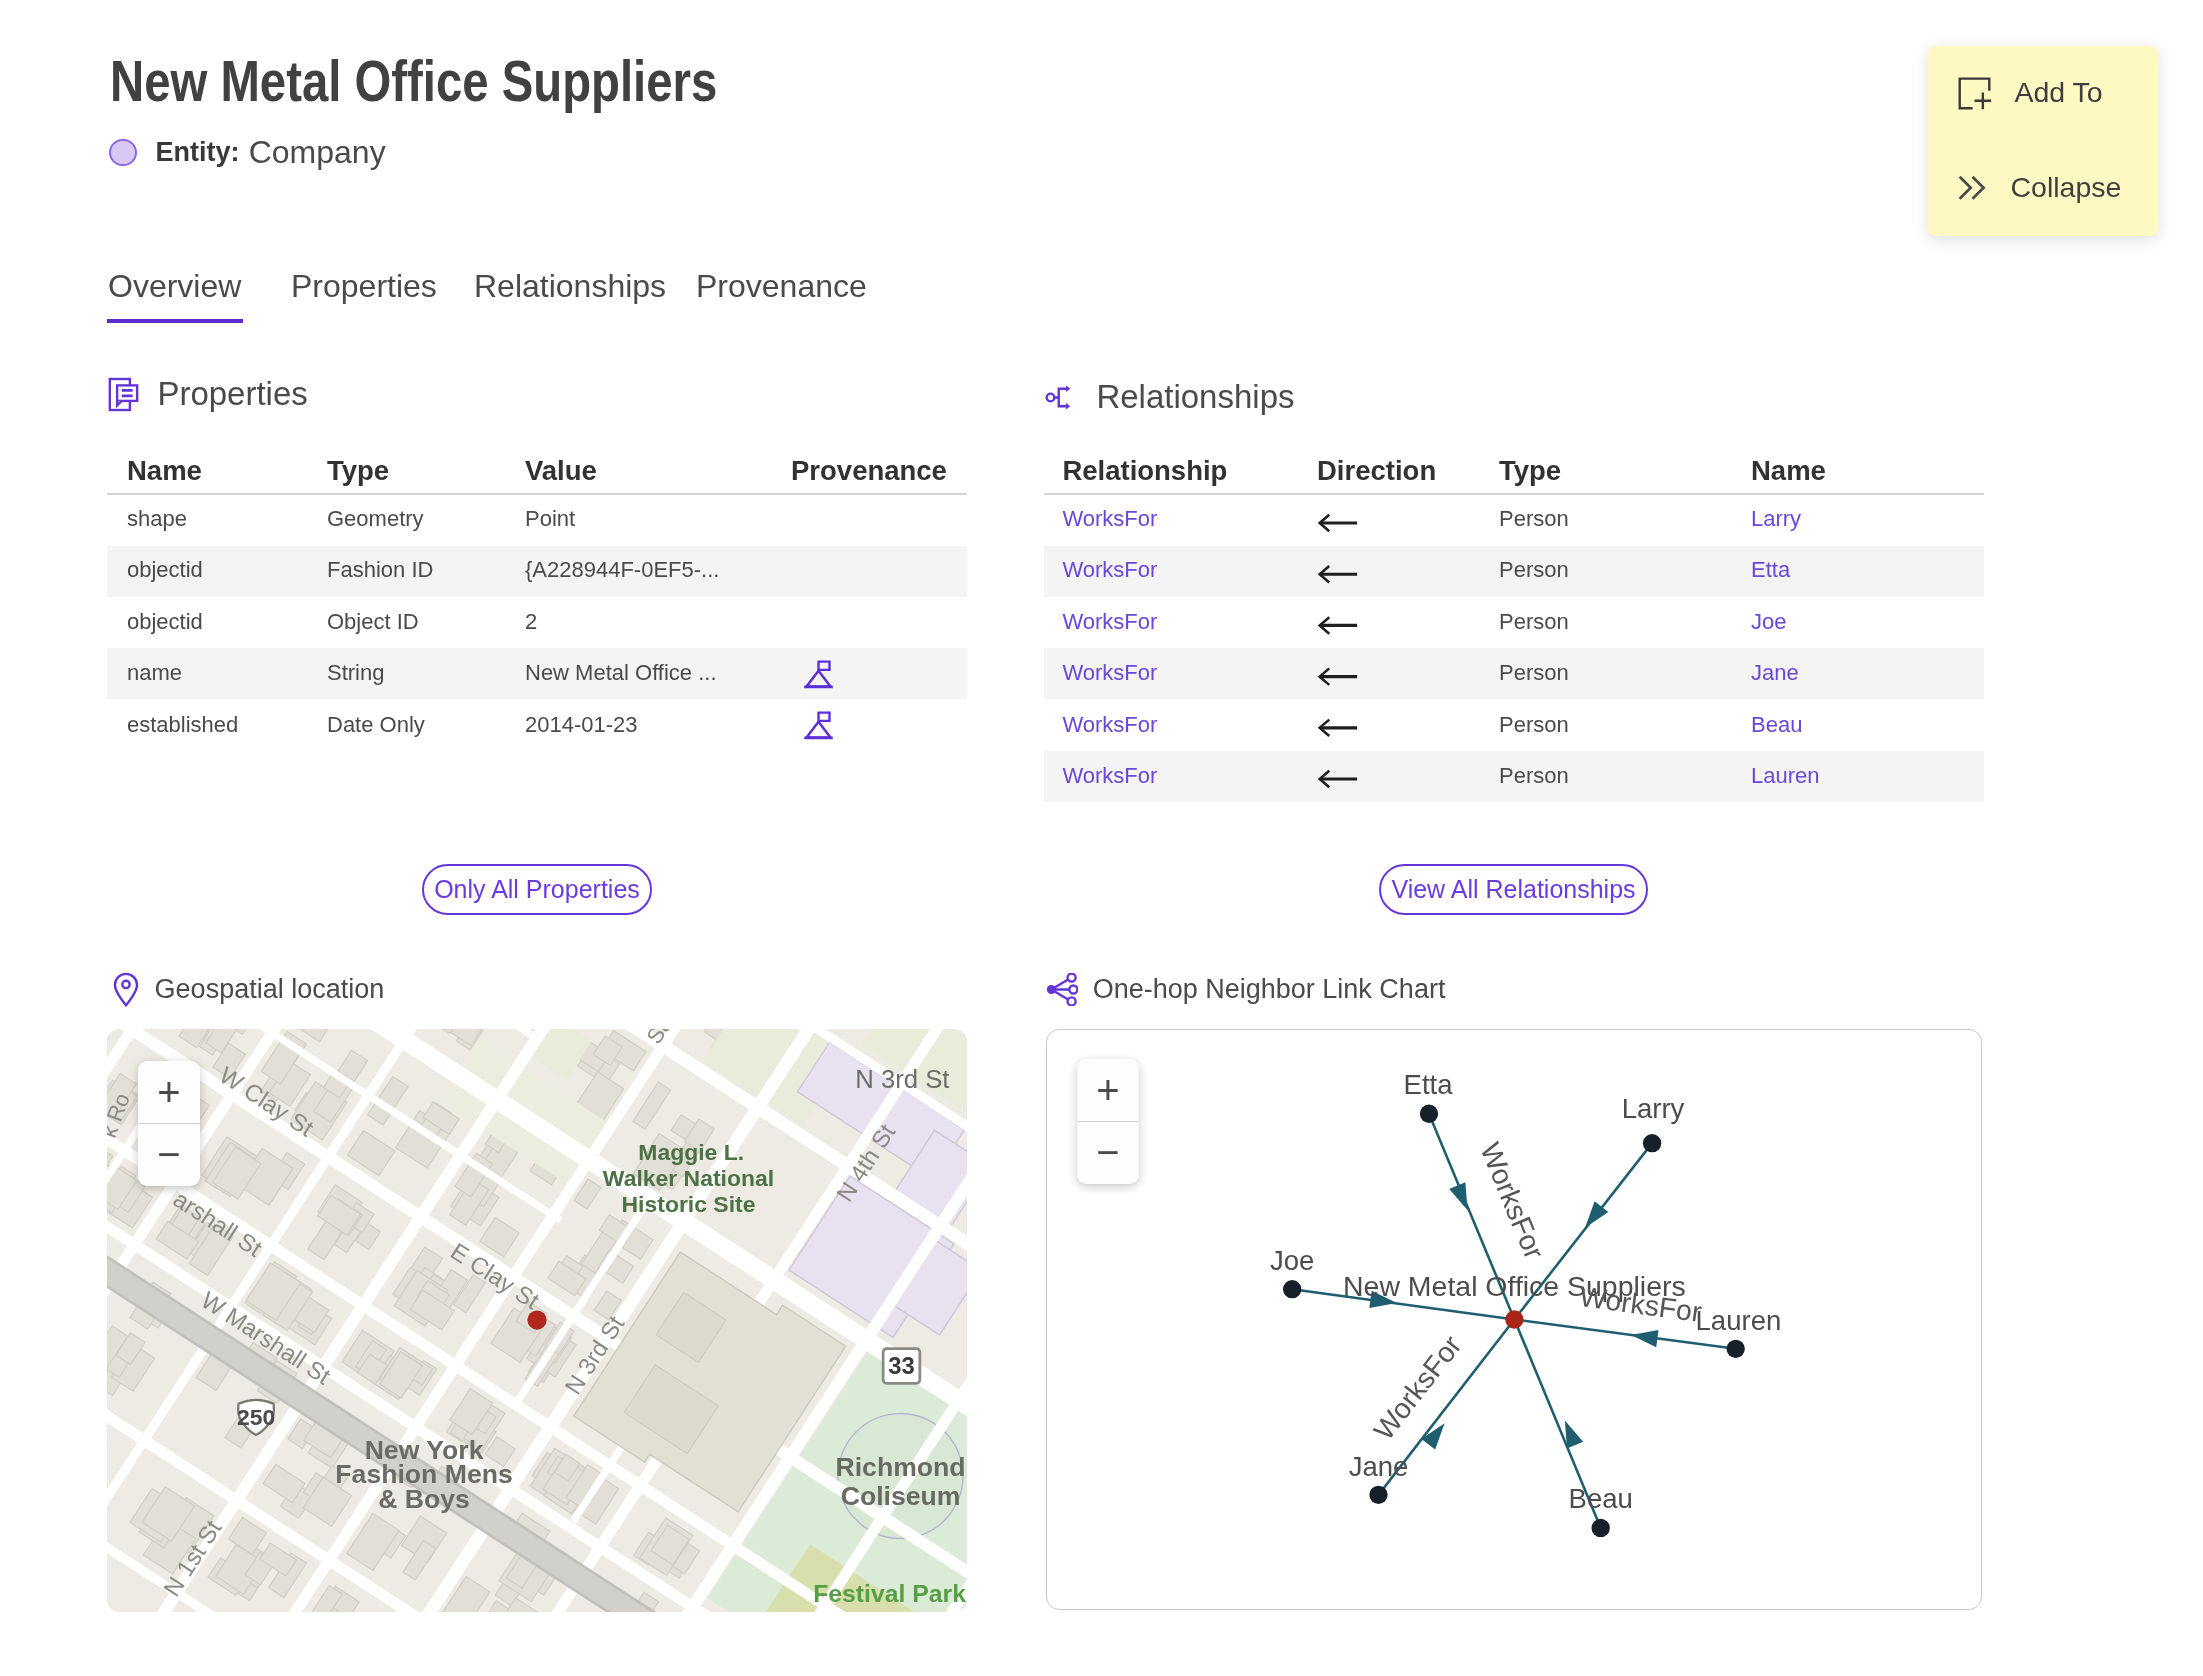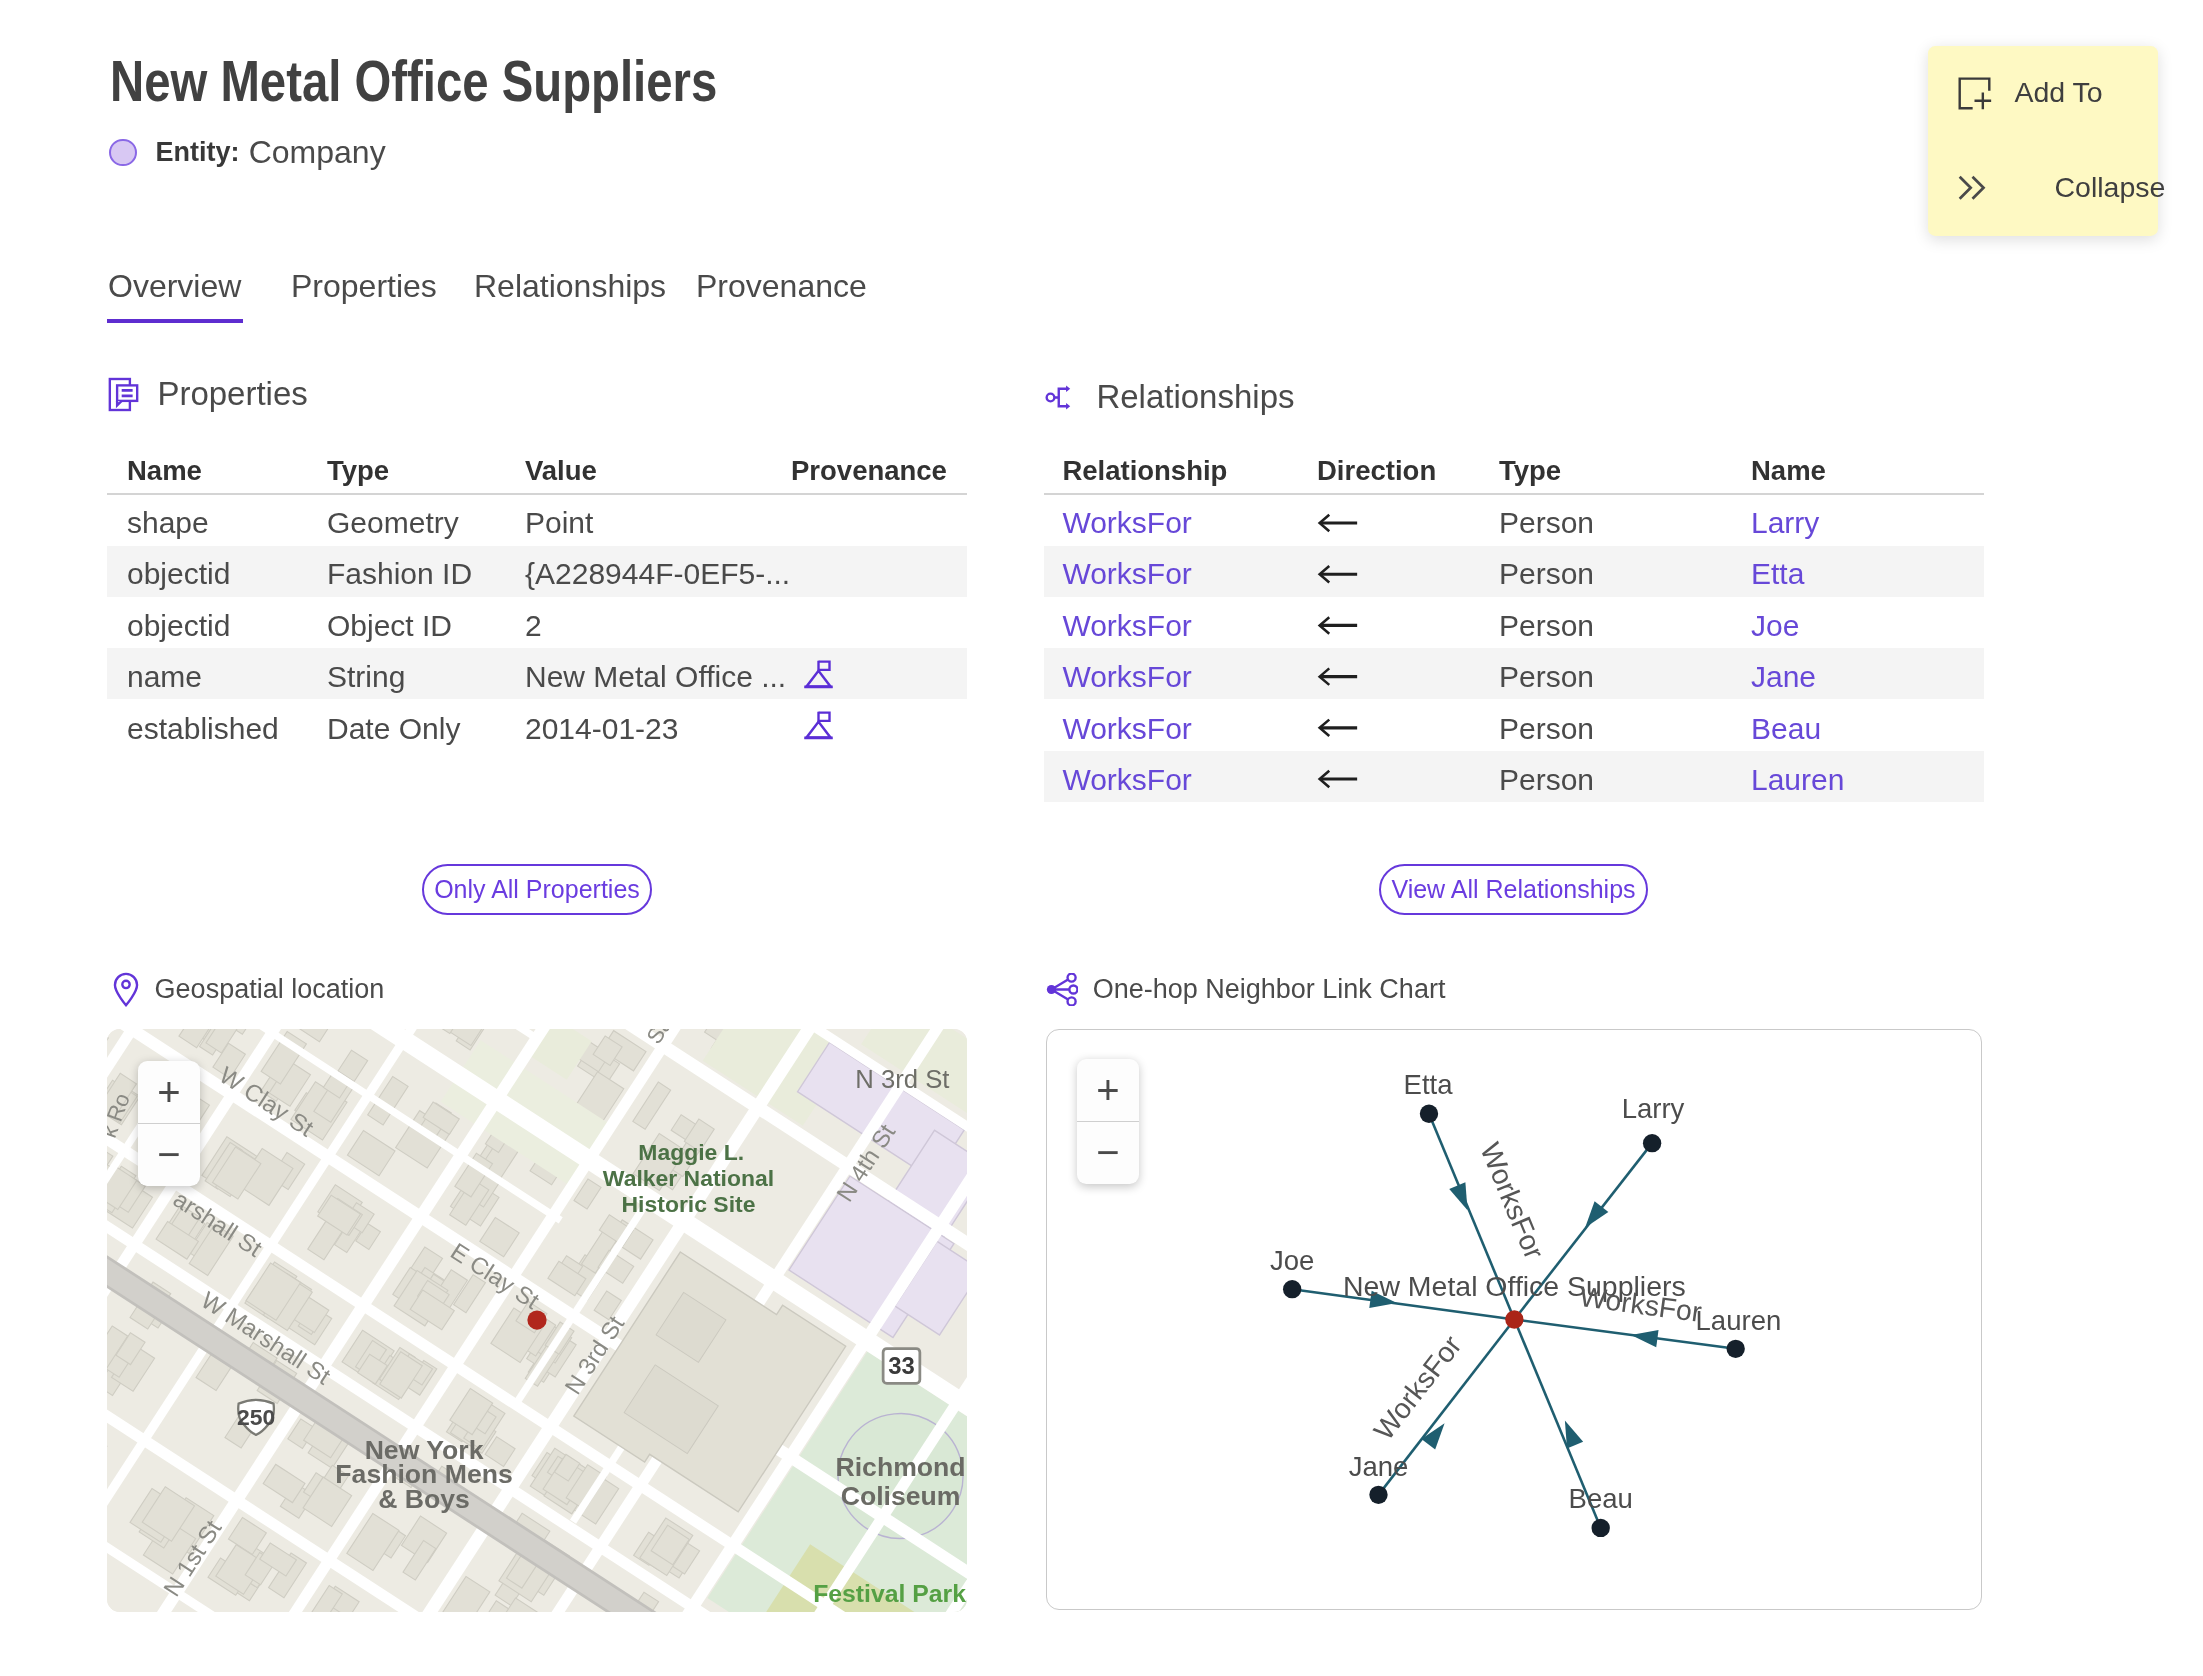--- a/index.html
+++ b/index.html
@@ -17,21 +17,21 @@
 
   .tab { top:268px; font-size:32px; color:#4a4a4a; }
   .tab-underline { left:107px; top:319px; width:136px; height:3.7px; background:#5e2dd0; }
 
   .sec-head { display:flex; align-items:center; color:#4a4a4a; }
   .sec-head svg { flex:none; }
 
   .tbl-head { font-size:27.5px; font-weight:700; color:#323232; }
   .tbl-divider { height:1.8px; background:#d4d4d4; }
   .row-stripe { background:#f4f4f4; }
-  .cell { position:absolute; font-size:30px; color:#4a4a4a; white-space:nowrap; }
+  .cell { position:absolute; font-size:22px; color:#4a4a4a; white-space:nowrap; }
   .cell.purple { color:#6748d8; }
 
   .pill-btn { white-space:nowrap; height:51px; border:2.8px solid #6638dc; border-radius:26px; background:#fff; color:#6a3ce0; font-size:25px; display:flex; align-items:center; justify-content:center; }
 
   .panel { border-radius:13px; }
   #mapPanel { left:107px; top:1029px; width:860px; height:583px; overflow:hidden; background:#edebe3; }
   #chartPanel { left:1046px; top:1029px; width:936px; height:581px; border:1.8px solid #c9c9c9; background:#fff; }
 
   .zoomctl { position:absolute; width:62px; background:#fdfdfd; border-radius:9.2px; box-shadow:0 2.8px 9.2px rgba(0,0,0,0.22); }
   .zbtn { height:62px; display:flex; align-items:center; justify-content:center; font-size:40px; color:#4a4a4a; font-weight:400; }
@@ -48,21 +48,21 @@
   </div>
 
   <div class="abs actions">
     <div class="action-item" style="top:27.5px;">
       <svg width="37" height="37" viewBox="0 0 40 40" fill="none" stroke="#3a3a3a" stroke-width="2.6">
         <path d="M36 18 V5 H4 V37 H18"></path>
         <path d="M29 20 V38 M20 29 H38"></path>
       </svg>
       <span>Add To</span>
     </div>
-    <div class="action-item" style="top:125px;gap:44px;">
+    <div class="action-item" style="top:125px;">
       <svg width="33" height="27.5" viewBox="0 0 36 30" fill="none" stroke="#4a4a4a" stroke-width="3">
         <path d="M4 3 L16 15 L4 27"></path>
         <path d="M18 3 L30 15 L18 27"></path>
       </svg>
       <span>Collapse</span>
     </div>
   </div>
 
   <div class="abs tab" style="left:108px;">Overview</div>
   <div class="abs tab" style="left:291px;">Properties</div>

